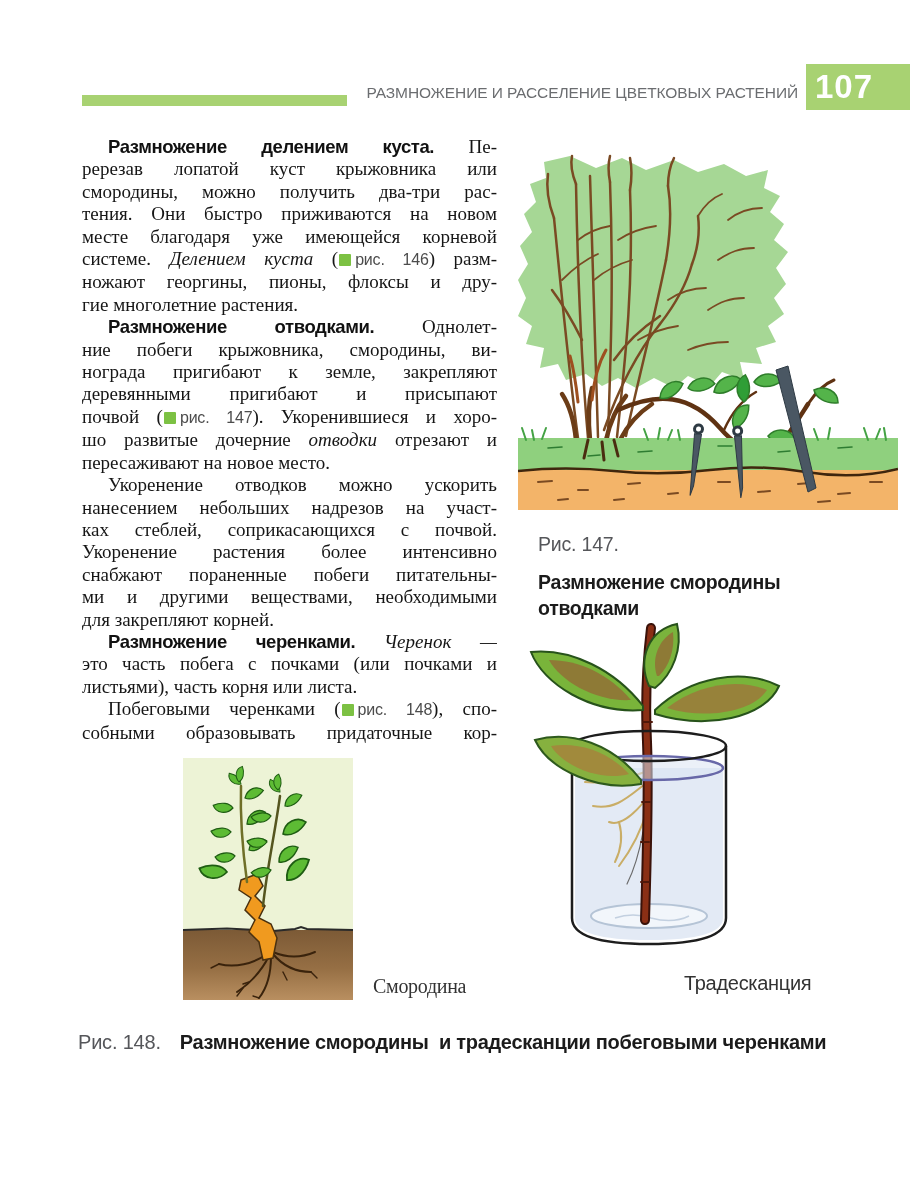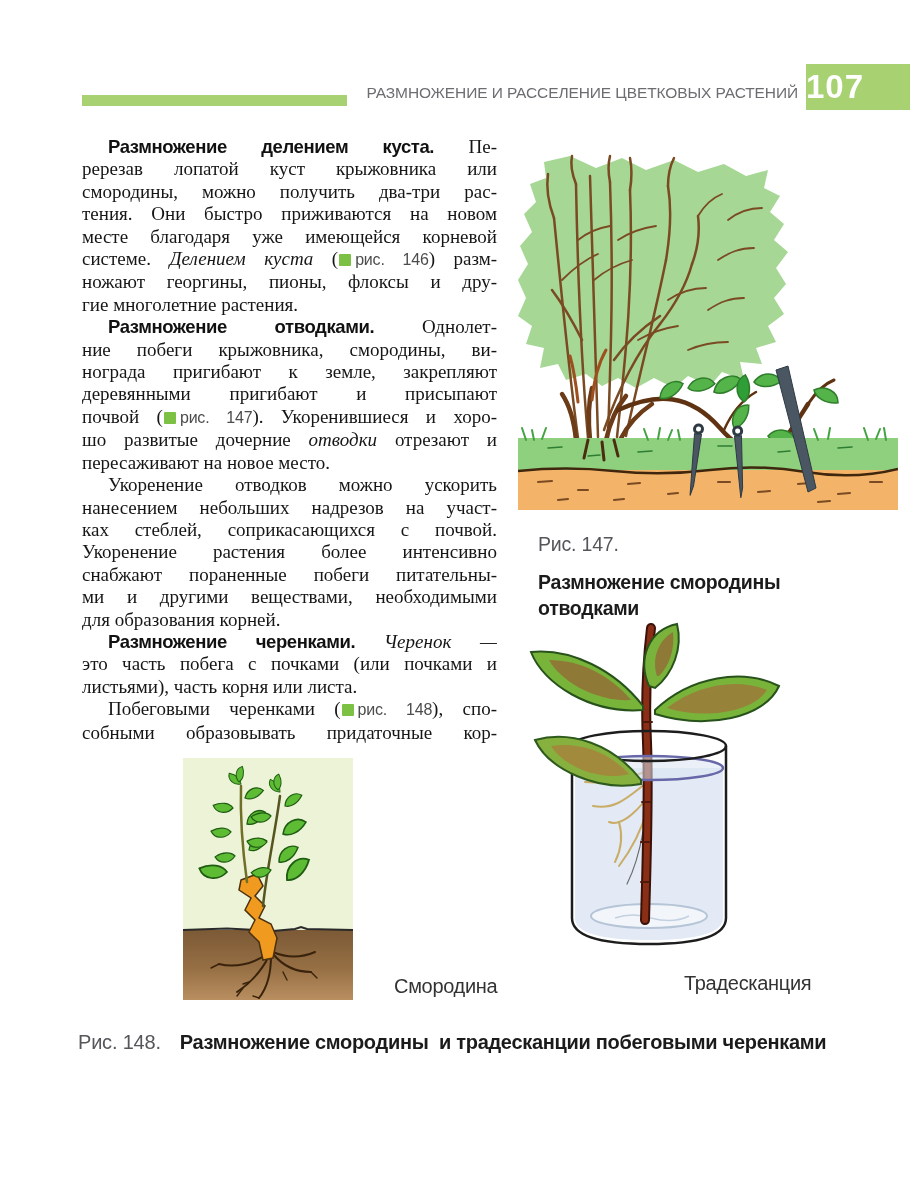--- a/index.html
+++ b/index.html
@@ -3,21 +3,21 @@
 <meta charset="utf-8">
 <style>
   html,body{margin:0;padding:0;background:#ffffff;}
   .page{position:relative;width:910px;height:1182px;background:#ffffff;overflow:hidden;
         font-family:"Liberation Sans",sans-serif;}
   
   .header-rule{position:absolute;left:82px;top:95px;width:265px;height:11px;background:#a8d272;}
   .header-title{position:absolute;right:112px;top:84px;font-size:15.5px;letter-spacing:-0.1px;
         color:#6b6d70;white-space:nowrap;}
   .page-badge{position:absolute;left:806px;top:64px;width:104px;height:46px;background:#a8d272;}
-  .page-badge span{display:block;line-height:45px;font-size:33px;font-weight:700;
+  .page-badge span{display:block;padding-left:9px;line-height:45px;font-size:33px;font-weight:700;
         color:#ffffff;letter-spacing:1px;}
   
   .article{position:absolute;left:82px;top:136px;width:415px;}
   .tline{font-family:"Liberation Serif",serif;font-size:19px;line-height:22.4px;color:#161616;
         white-space:normal;}
   .tline.just{text-align:justify;text-align-last:justify;}
   .tline.indent{text-indent:26px;}
   .bh{font-family:"Liberation Sans",sans-serif;font-weight:700;font-size:18.5px;letter-spacing:-0.4px;color:#111;}
   .it{font-style:italic;}
   .tx{}
@@ -26,21 +26,21 @@
   .rf{font-family:"Liberation Sans",sans-serif;font-size:16px;color:#4c4c4c;letter-spacing:-0.2px;}
   
   .fig147{position:absolute;left:518px;top:140px;width:380px;height:370px;}
   .fig-tradescantia{position:absolute;left:523px;top:622px;width:262px;height:332px;}
   .fig-smorodina{position:absolute;left:183px;top:758px;width:170px;height:242px;}
   
   .cap147{position:absolute;left:538px;top:533px;width:260px;}
   .cap-label{font-size:19.5px;color:#55565a;letter-spacing:-0.2px;margin-bottom:13px;}
   .cap-title{font-size:19.5px;font-weight:700;color:#1b1b1b;letter-spacing:-0.3px;line-height:26px;}
   .plant-label{position:absolute;font-size:20px;color:#333333;letter-spacing:-0.3px;}
-  .label-smorodina{left:394px;top:975px;}
+  .label-smorodina{left:373px;top:975px;font-family:Liberation Serif, serif;}
   .label-tradescantia{left:684px;top:972px;}
   .cap148{position:absolute;left:78px;top:1031px;font-size:20px;white-space:nowrap;}
   .cap148 .cap-label-inline{color:#55565a;letter-spacing:-0.2px;}
   .cap148 .cap148-bold{font-weight:700;color:#1b1b1b;letter-spacing:-0.3px;margin-left:19px;white-space:pre-wrap;}
 </style>
 </head>
 <body>
 
 <div class="page">
 
@@ -65,21 +65,21 @@
       <div class="tline just"><span class="tx">деревянными пригибают и присыпают</span></div>
       <div class="tline just"><span class="tx">почвой (</span><span class="sq"></span><span class="rf">рис. 147</span><span class="tx">). Укоренившиеся и хоро-</span></div>
       <div class="tline just"><span class="tx">шо развитые дочерние </span><span class="it">отводки</span><span class="tx"> отрезают и</span></div>
       <div class="tline"><span class="tx">пересаживают на новое место.</span></div>
       <div class="tline just indent"><span class="tx">Укоренение отводков можно ускорить</span></div>
       <div class="tline just"><span class="tx">нанесением небольших надрезов на участ-</span></div>
       <div class="tline just"><span class="tx">ках стеблей, соприкасающихся с почвой.</span></div>
       <div class="tline just"><span class="tx">Укоренение растения более интенсивно</span></div>
       <div class="tline just"><span class="tx">снабжают пораненные побеги питательны-</span></div>
       <div class="tline just"><span class="tx">ми и другими веществами, необходимыми</span></div>
-      <div class="tline"><span class="tx">для образования корней.</span></div>
+      <div class="tline"><span class="tx">для закрепляют корней.</span></div>
       <div class="tline just indent"><span class="bh">Размножение черенками.</span><span class="tx"> </span><span class="it">Черенок —</span></div>
       <div class="tline just"><span class="tx">это часть побега с почками (или почками и</span></div>
       <div class="tline"><span class="tx">листьями), часть корня или листа.</span></div>
       <div class="tline just indent"><span class="tx">Побеговыми черенками (</span><span class="sq"></span><span class="rf">рис. 148</span><span class="tx">), спо-</span></div>
       <div class="tline just"><span class="tx">собными образовывать придаточные кор-</span></div>
     </div>
 
   <svg class="fig147" viewBox="0 0 380 370">
     <path fill="#a6d795" d="M52,16 L78,28 L104,18 L128,30 L156,20 L180,32 L206,24 L228,36 L250,30 L246,48 L262,56 L252,72 L266,84 L256,100 L270,112 L258,128 L268,144 L256,158 L266,174 L250,186 L258,202 L238,208 L244,224 L222,222 L226,240 L204,232 L192,246 L170,236 L156,248 L136,238 L118,248 L100,238 L84,246 L68,234 L48,240 L40,224 L22,228 L26,208 L8,204 L14,186 L0,176 L8,158 L0,140 L10,124 L2,106 L14,92 L6,74 L18,62 L12,44 L28,38 L26,22 Z"></path>
     <g fill="none" stroke="#7a4a23" stroke-width="2.5" stroke-linecap="round">

